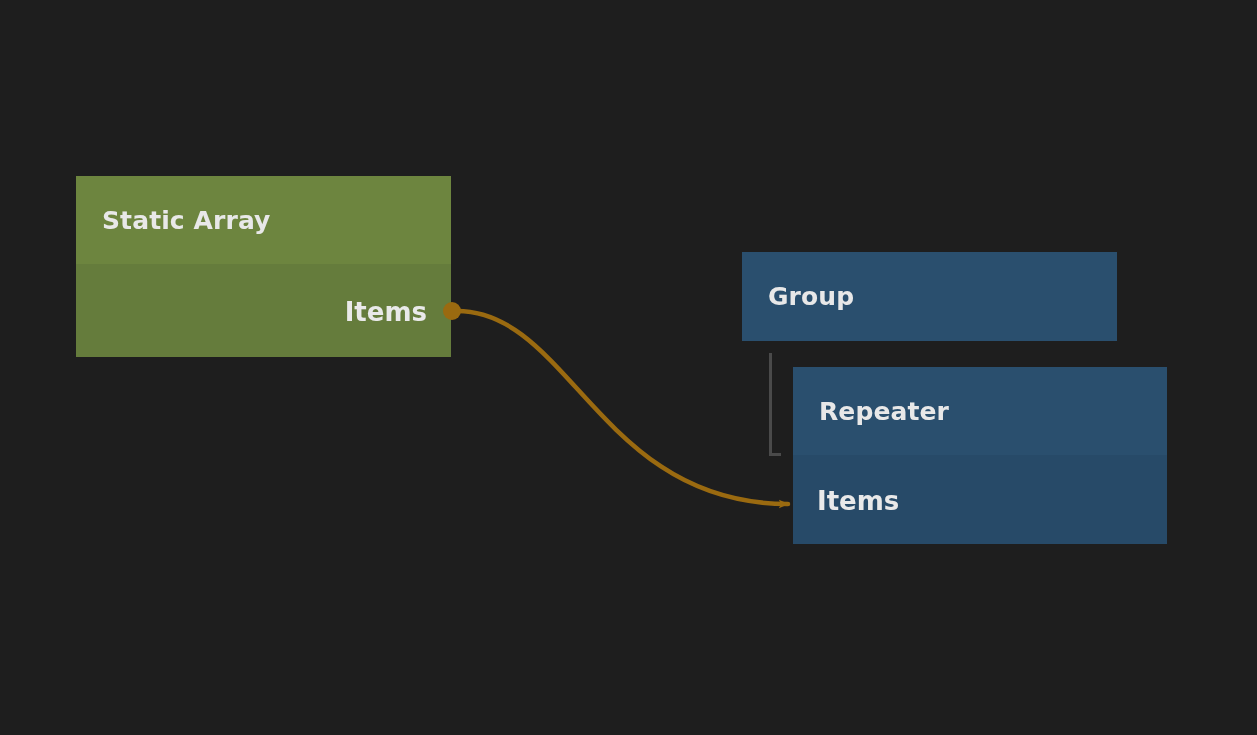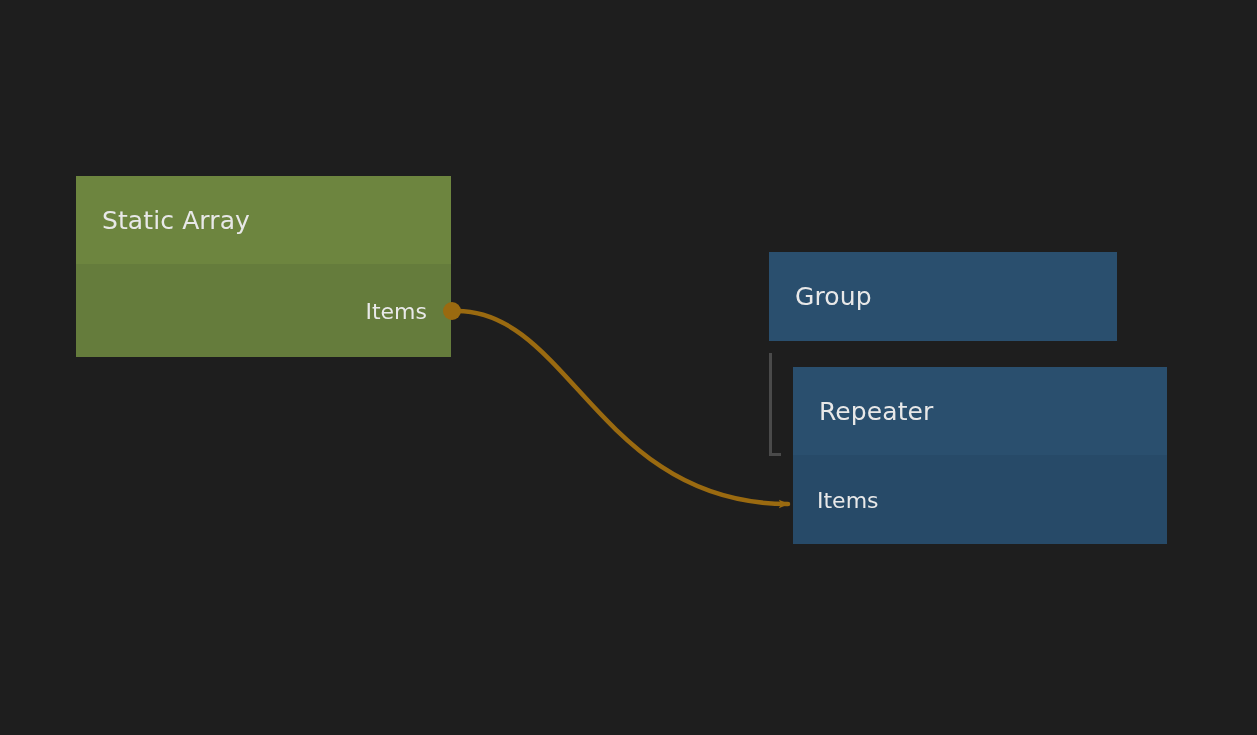--- a/index.html
+++ b/index.html
@@ -11,20 +11,21 @@
   body {
     font-family: "DejaVu Sans", sans-serif;
     -webkit-font-smoothing: antialiased;
   }
   #canvas {
     position: relative;
     width: 1257px;
     height: 735px;
     background: #1e1e1e;
     overflow: hidden;
+    font-weight: bold;
   }
   .edge-layer {
     position: absolute;
     left: 0;
     top: 0;
     width: 1257px;
     height: 735px;
     pointer-events: none;
   }
   .node {
@@ -43,21 +44,21 @@
     white-space: nowrap;
   }
   .node-body {
     box-sizing: border-box;
     position: relative;
   }
   .port-row {
     box-sizing: border-box;
     display: flex;
     align-items: center;
-    font-size: 22px;
+    font-size: 26px;
     color: #e9e9e9;
     white-space: nowrap;
     height: 100%;
   }
   .port-row.out {
     justify-content: flex-end;
     padding: 0 24px 0 0;
   }
   .port-row.in {
     justify-content: flex-start;
@@ -90,21 +91,20 @@
   
   #node-group {
     left: 742px;
     top: 252px;
     width: 375px;
     height: 89px;
   }
   #node-group .node-header {
     height: 89px;
     background: #2a4f6e;
-    margin-left: 27px;
   }
 
   
   #node-repeater {
     left: 793px;
     top: 367px;
     width: 374px;
     height: 198px;
   }
   #node-repeater .node-header {

